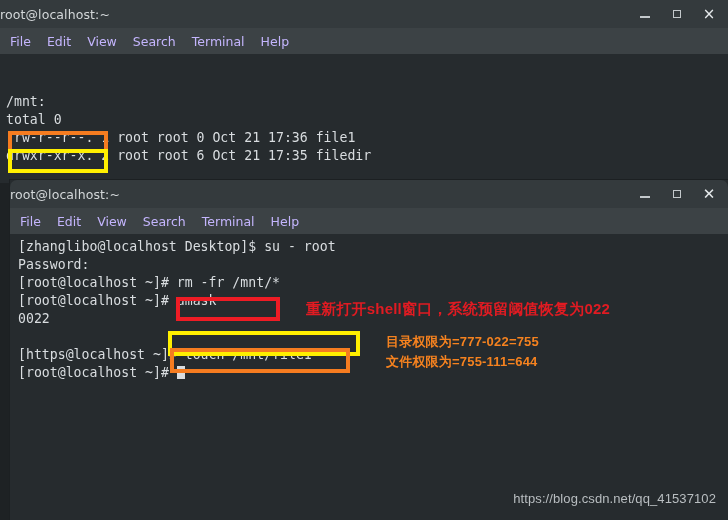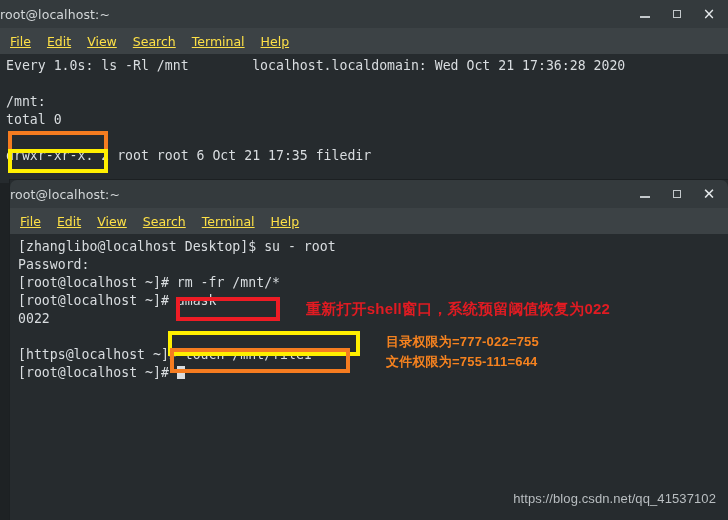--- a/index.html
+++ b/index.html
@@ -84,22 +84,21 @@
   .menubar {
     height: 26px;
     background: #3c4245;
     display: flex;
     align-items: center;
     padding-left: 10px;
     gap: 16px;
   }
   .menubar .mi {
     font-size: 12.5px;
-    color: #fde047;
-    text-decoration: underline;
+    color: #c4b5fd;
   }
 
   .termbody {
     background: #262b2e;
     position: relative;
     overflow: hidden;
   }
 
   
   .tline {
@@ -192,24 +191,24 @@
   <div class="menubar">
     <span class="mi">File</span>
     <span class="mi">Edit</span>
     <span class="mi">View</span>
     <span class="mi">Search</span>
     <span class="mi">Terminal</span>
     <span class="mi">Help</span>
   </div>
 
   <div class="termbody">
-    <div class="tline" style="top:3px">Every 1.0s: ls -Rl /mnt        localhost.localdomain: Wed Oct 21 17:36:28 2020</div>
     <div class="tline" style="top:21px"></div>
     <div class="tline" style="top:39px">/mnt:</div>
     <div class="tline" style="top:57px">total 0</div>
+    <div class="tline" style="top:75px">-rw-r--r--. 1 root root 0 Oct 21 17:36 file1</div>
     <div class="tline" style="top:93px">drwxr-xr-x. 2 root root 6 Oct 21 17:35 filedir</div>
   </div>
 </div>
 
 <div class="hlbox hl-orange" style="left:8px; top:131px; width:100px; height:22px;"></div>
 <div class="hlbox hl-yellow" style="left:8px; top:149px; width:100px; height:24px;"></div>
 
 <div class="window" id="win2">
 
   <div class="titlebar">

